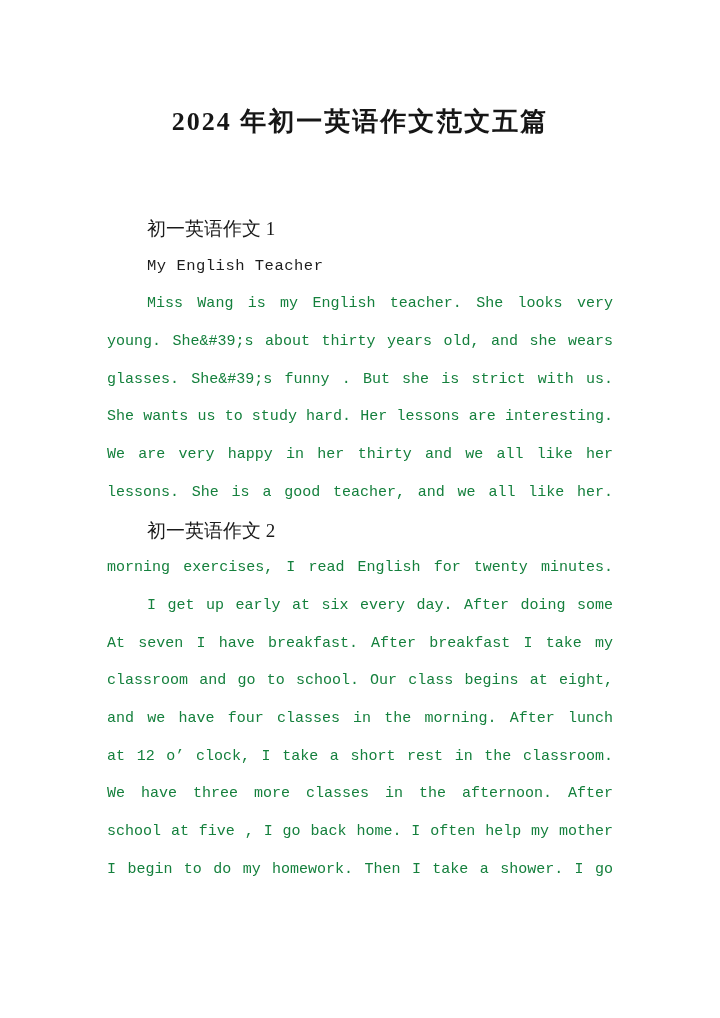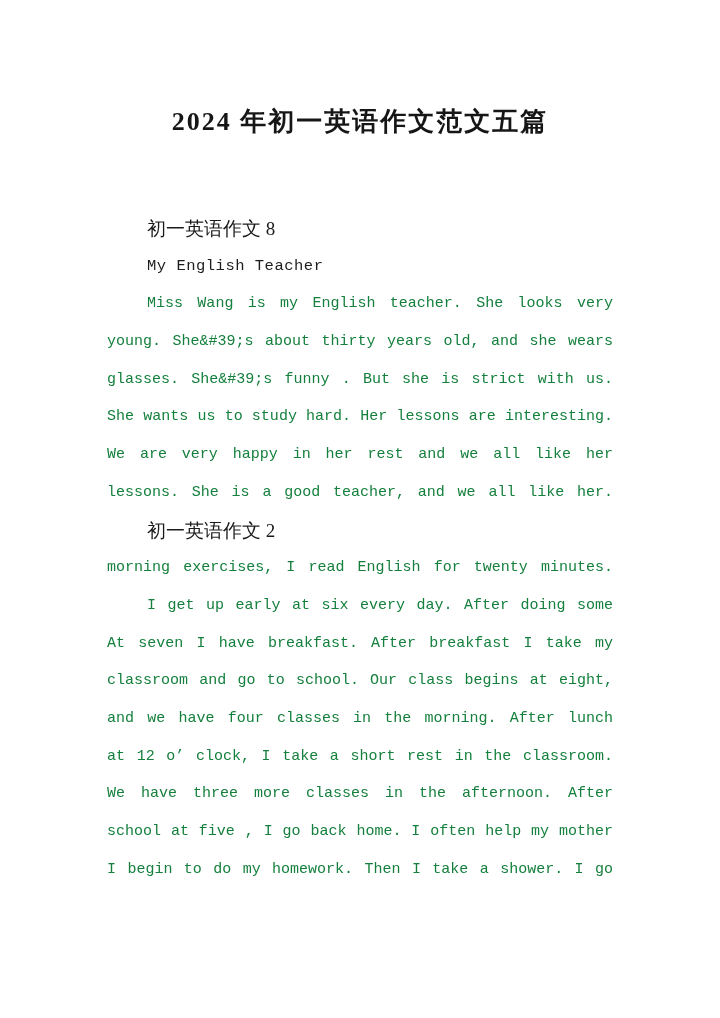--- a/index.html
+++ b/index.html
@@ -65,29 +65,29 @@
 </style>
 </head>
 <body>
 
 <div class="page">
 
   <div class="doc-title">2024 年初一英语作文范文五篇</div>
 
   <div class="content">
 
-    <div class="row heading">初一英语作文 8</div>
+    <div class="row heading">初一英语作文 1</div>
 
     <div class="row subheading">My English Teacher</div>
 
     <div class="row line first">Miss Wang is my English teacher. She looks very</div>
     <div class="row line">young. She&amp;#39;s about thirty years old, and she wears</div>
     <div class="row line">glasses. She&amp;#39;s funny . But she is strict with us.</div>
     <div class="row line">She wants us to study hard. Her lessons are interesting.</div>
-    <div class="row line">We are very happy in her rest and we all like her</div>
+    <div class="row line">We are very happy in her thirty and we all like her</div>
     <div class="row line">lessons. She is a good teacher, and we all like her.</div>
 
     <div class="row heading">初一英语作文 2</div>
 
     <div class="row line">morning exercises, I read English for twenty minutes.</div>
     <div class="row line first">I get up early at six every day. After doing some</div>
     <div class="row line">At seven I have breakfast. After breakfast I take my</div>
     <div class="row line">classroom and go to school. Our class begins at eight,</div>
     <div class="row line">and we have four classes in the morning. After lunch</div>
     <div class="row line">at 12 o’ clock, I take a short rest in the classroom.</div>

